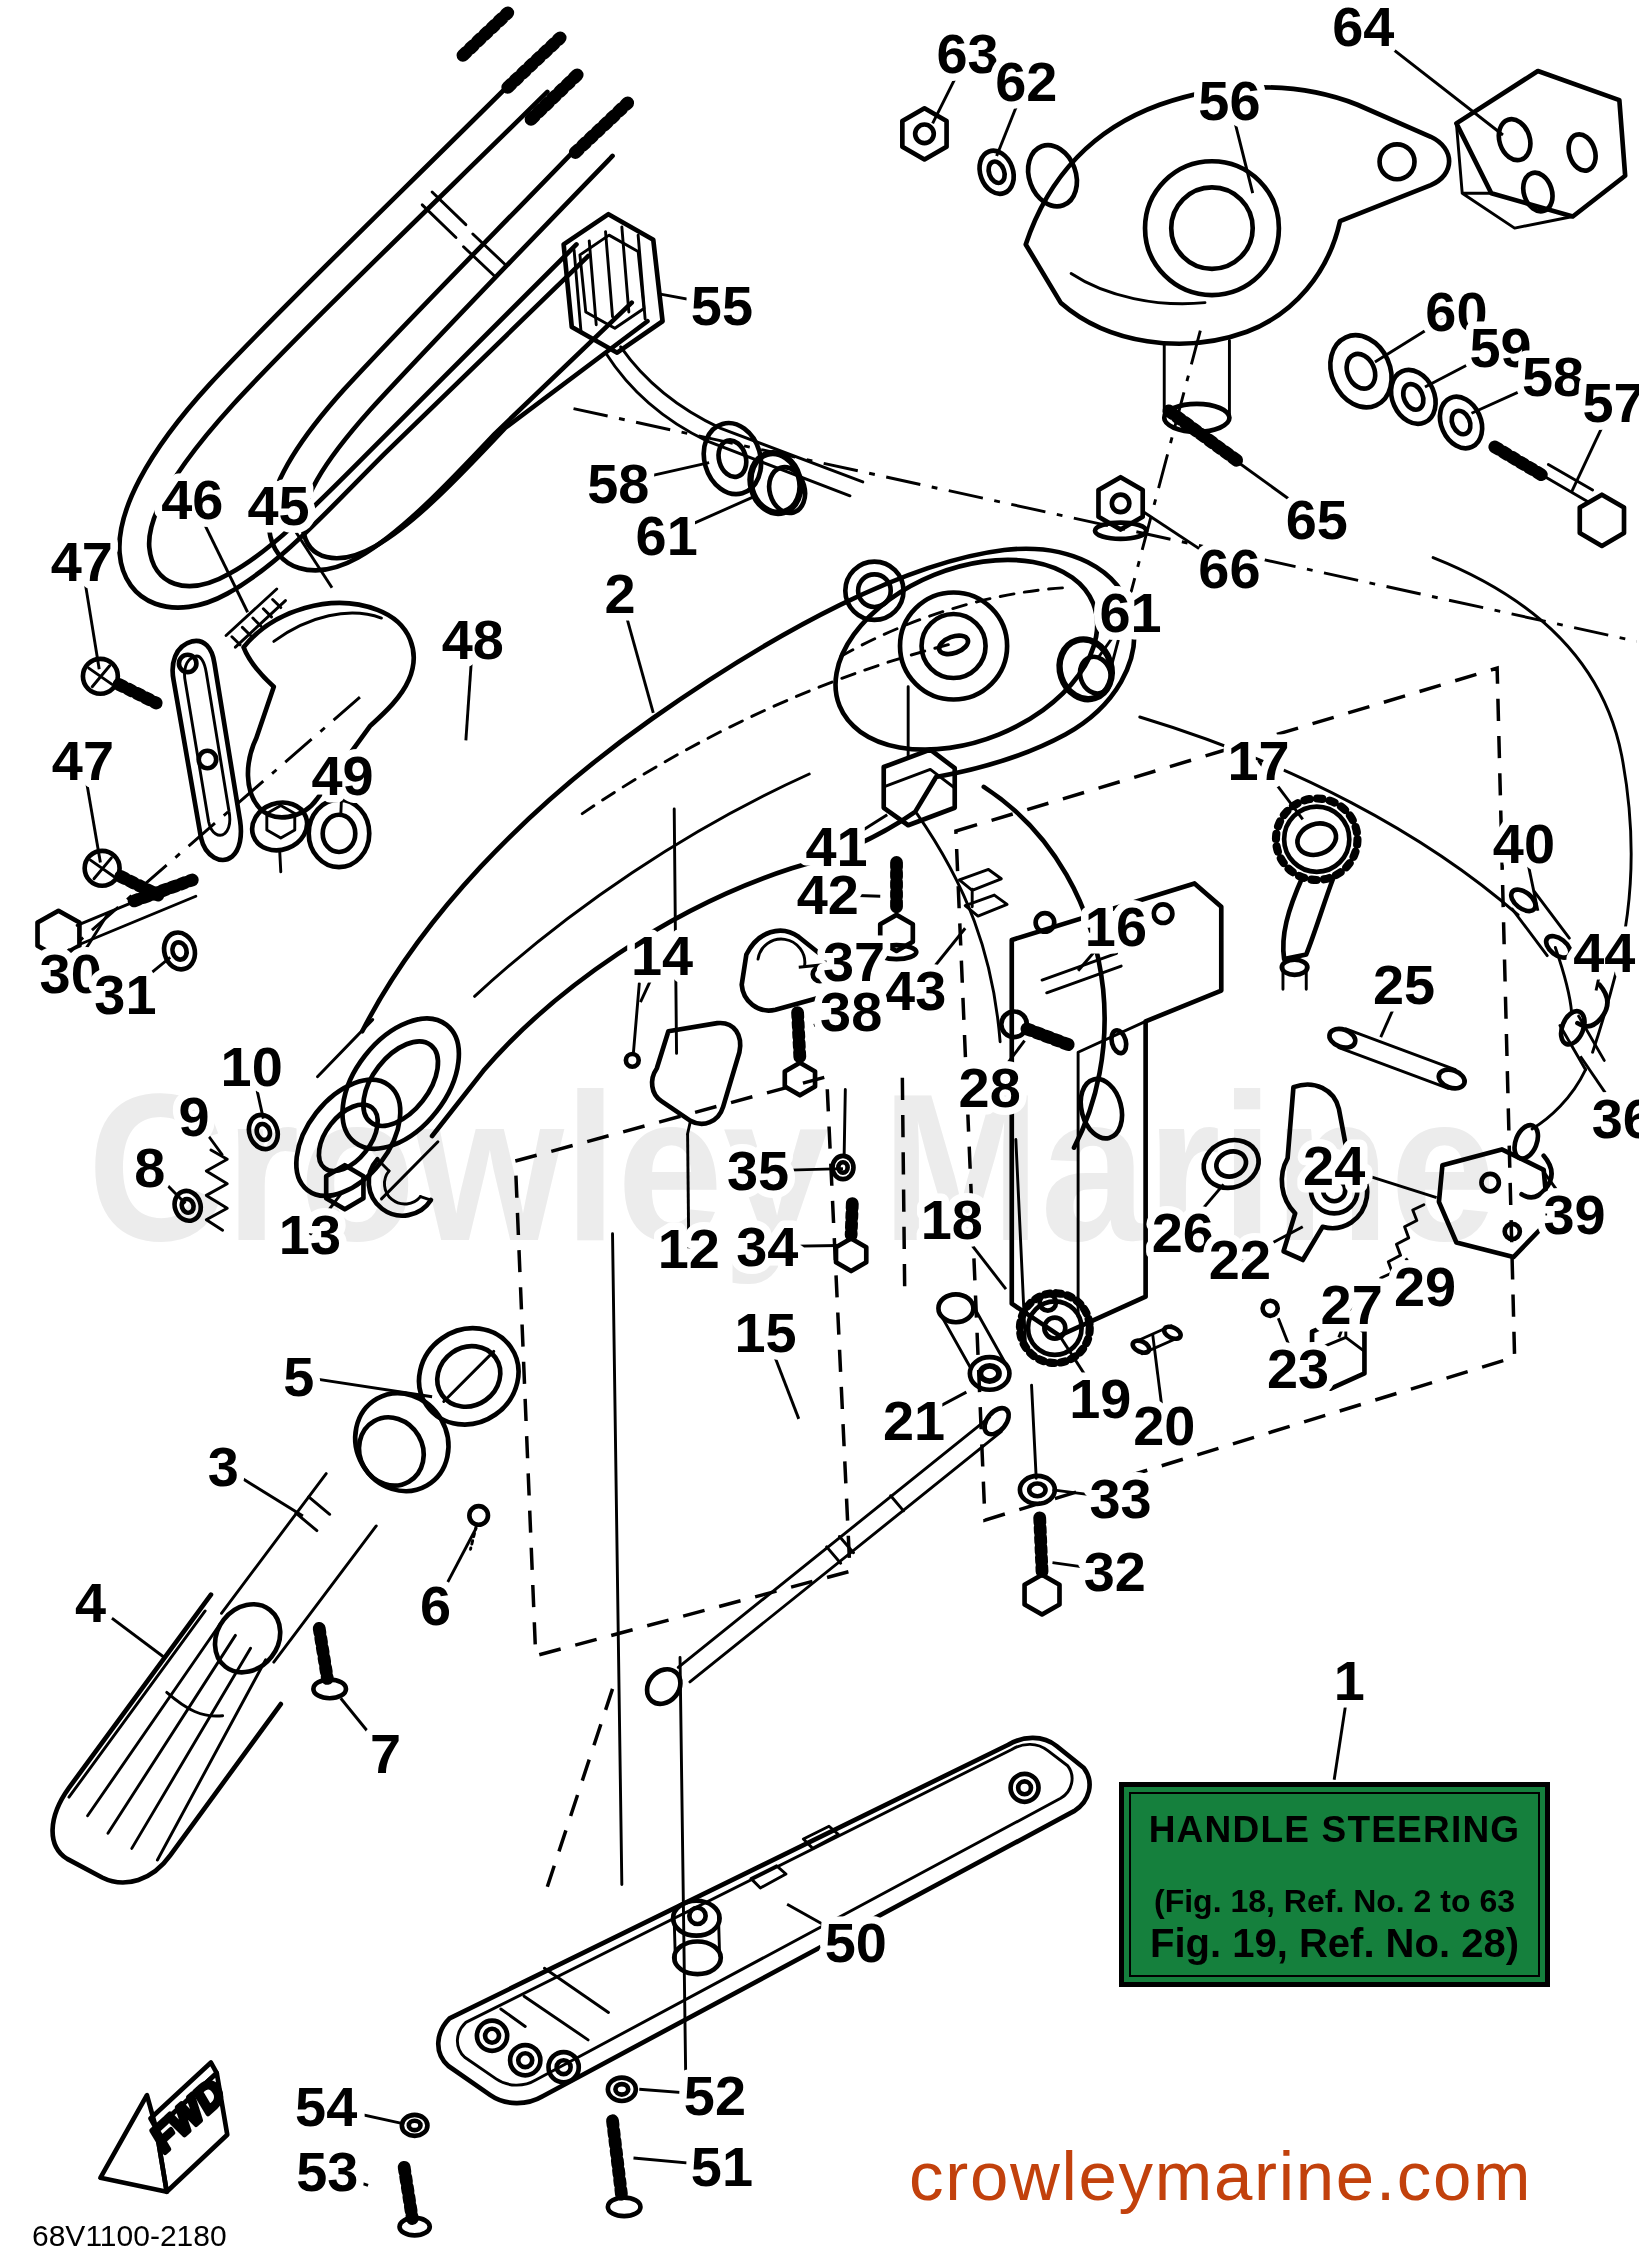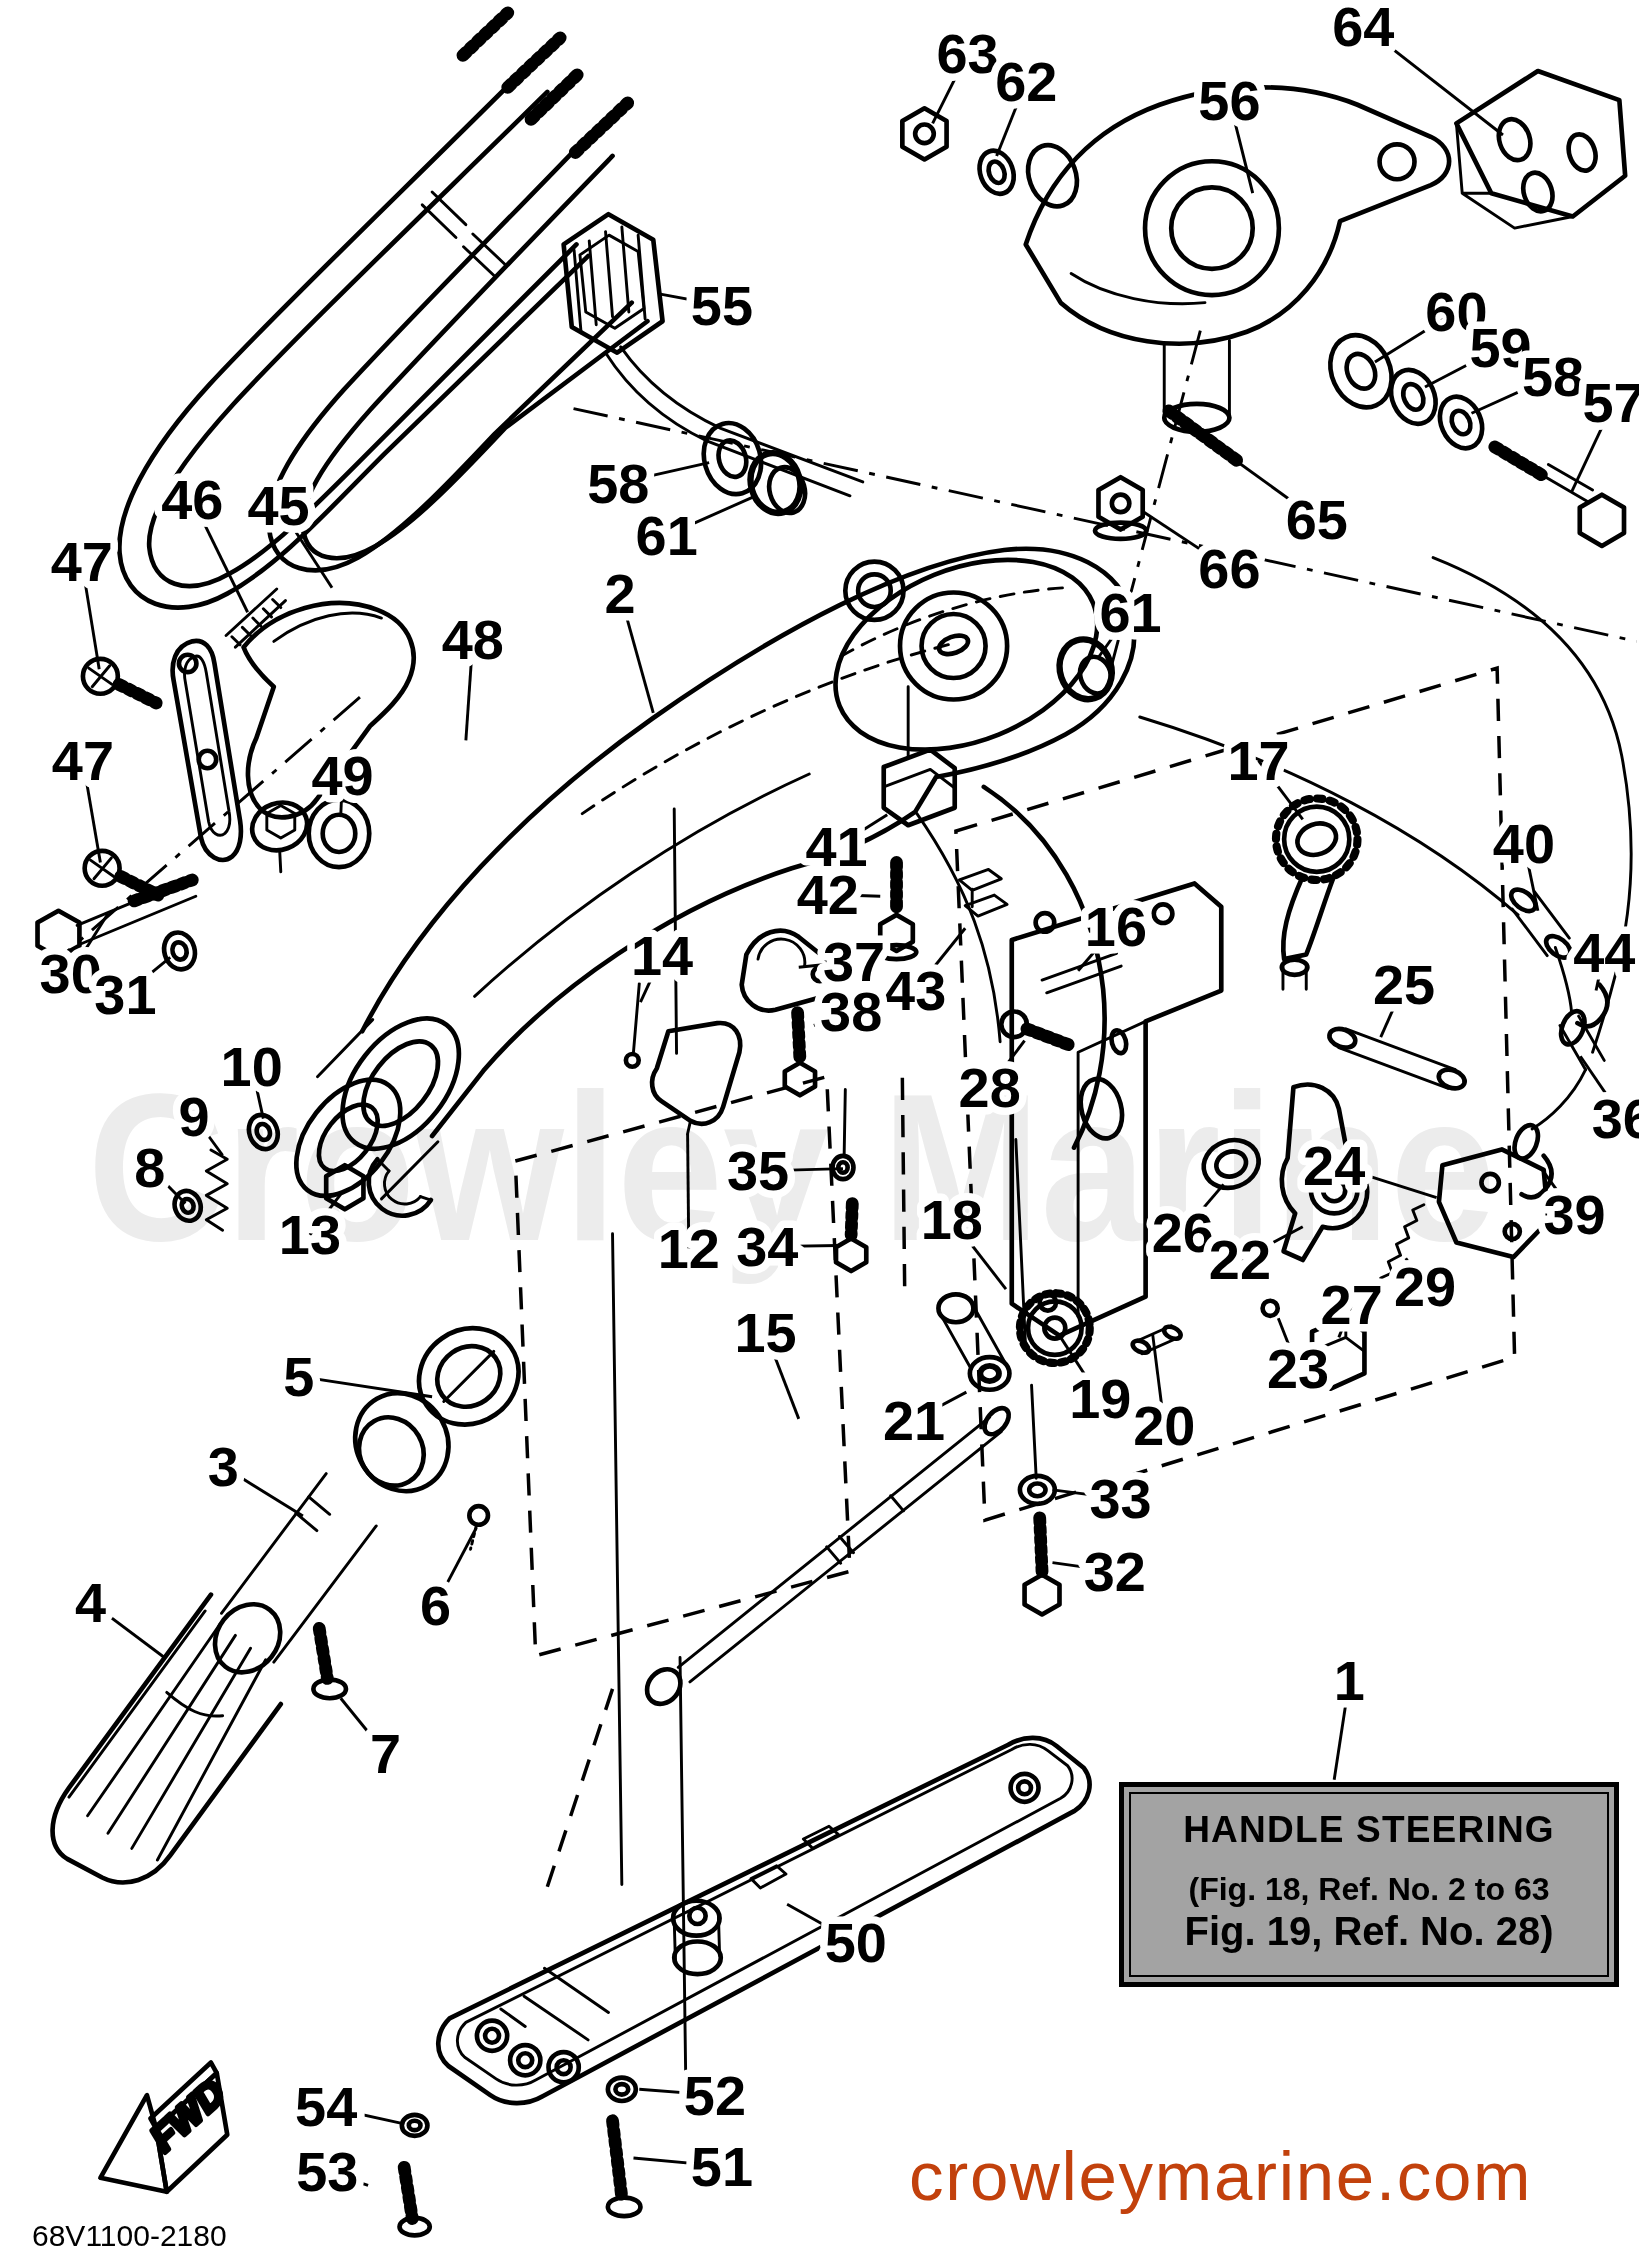--- a/index.html
+++ b/index.html
@@ -13,27 +13,27 @@
   .dash{stroke:#000;fill:none;stroke-width:6;stroke-dasharray:38 26;}
   .dashdot{stroke:#000;fill:none;stroke-width:5;stroke-dasharray:60 20 10 20;}
   .thread{stroke:#000;fill:none;stroke-width:22;stroke-dasharray:8 9;}
   .leader{stroke:#000;stroke-width:5;}
   text.callout{font-family:"Liberation Sans",sans-serif;font-weight:bold;font-size:96px;
        text-anchor:middle;dominant-baseline:central;fill:#000;
        paint-order:stroke;stroke:#ffffff;stroke-width:26px;stroke-linejoin:round;}
   #watermark-text{font-family:"Liberation Sans",sans-serif;font-weight:bold;fill:#ececec;}
   #fwd-text{font-family:"Liberation Sans",sans-serif;font-weight:bold;font-style:italic;
        font-size:64px;fill:#000;}
-  .infobox{position:absolute;left:1119px;top:1782px;width:500px;height:205px;
-       border:5.2px solid #000;background:#a3a3a3;box-sizing:border-box;}
+  .infobox{position:absolute;left:1119px;top:1782px;width:431px;height:205px;
+       border:5.2px solid #000;background:#15803d;box-sizing:border-box;}
   .infobox-inner{position:absolute;inset:4.7px;border:2.3px solid #000;text-align:center;
        font-weight:bold;color:#000;}
   .ib-line1{margin-top:15px;font-size:37px;letter-spacing:1.2px;}
   .ib-line2{margin-top:8.1px;font-size:37px;letter-spacing:1.2px;}
-  .ib-line3{margin-top:20px;font-size:32px;}
+  .ib-line3{margin-top:32px;font-size:32px;}
   .ib-line4{margin-top:1.2px;font-size:40px;}
   .site-text{position:absolute;left:909px;top:2137px;font-size:69px;color:#c2410c;
        letter-spacing:1.7px;font-weight:normal;}
   .code-text{position:absolute;left:32px;top:2219px;font-size:30px;color:#000;}
 </style>
 </head>
 <body>
 
 <div id="stage">
 <svg id="diagram" width="1640" height="2261" viewBox="0 0 2817 3885">

